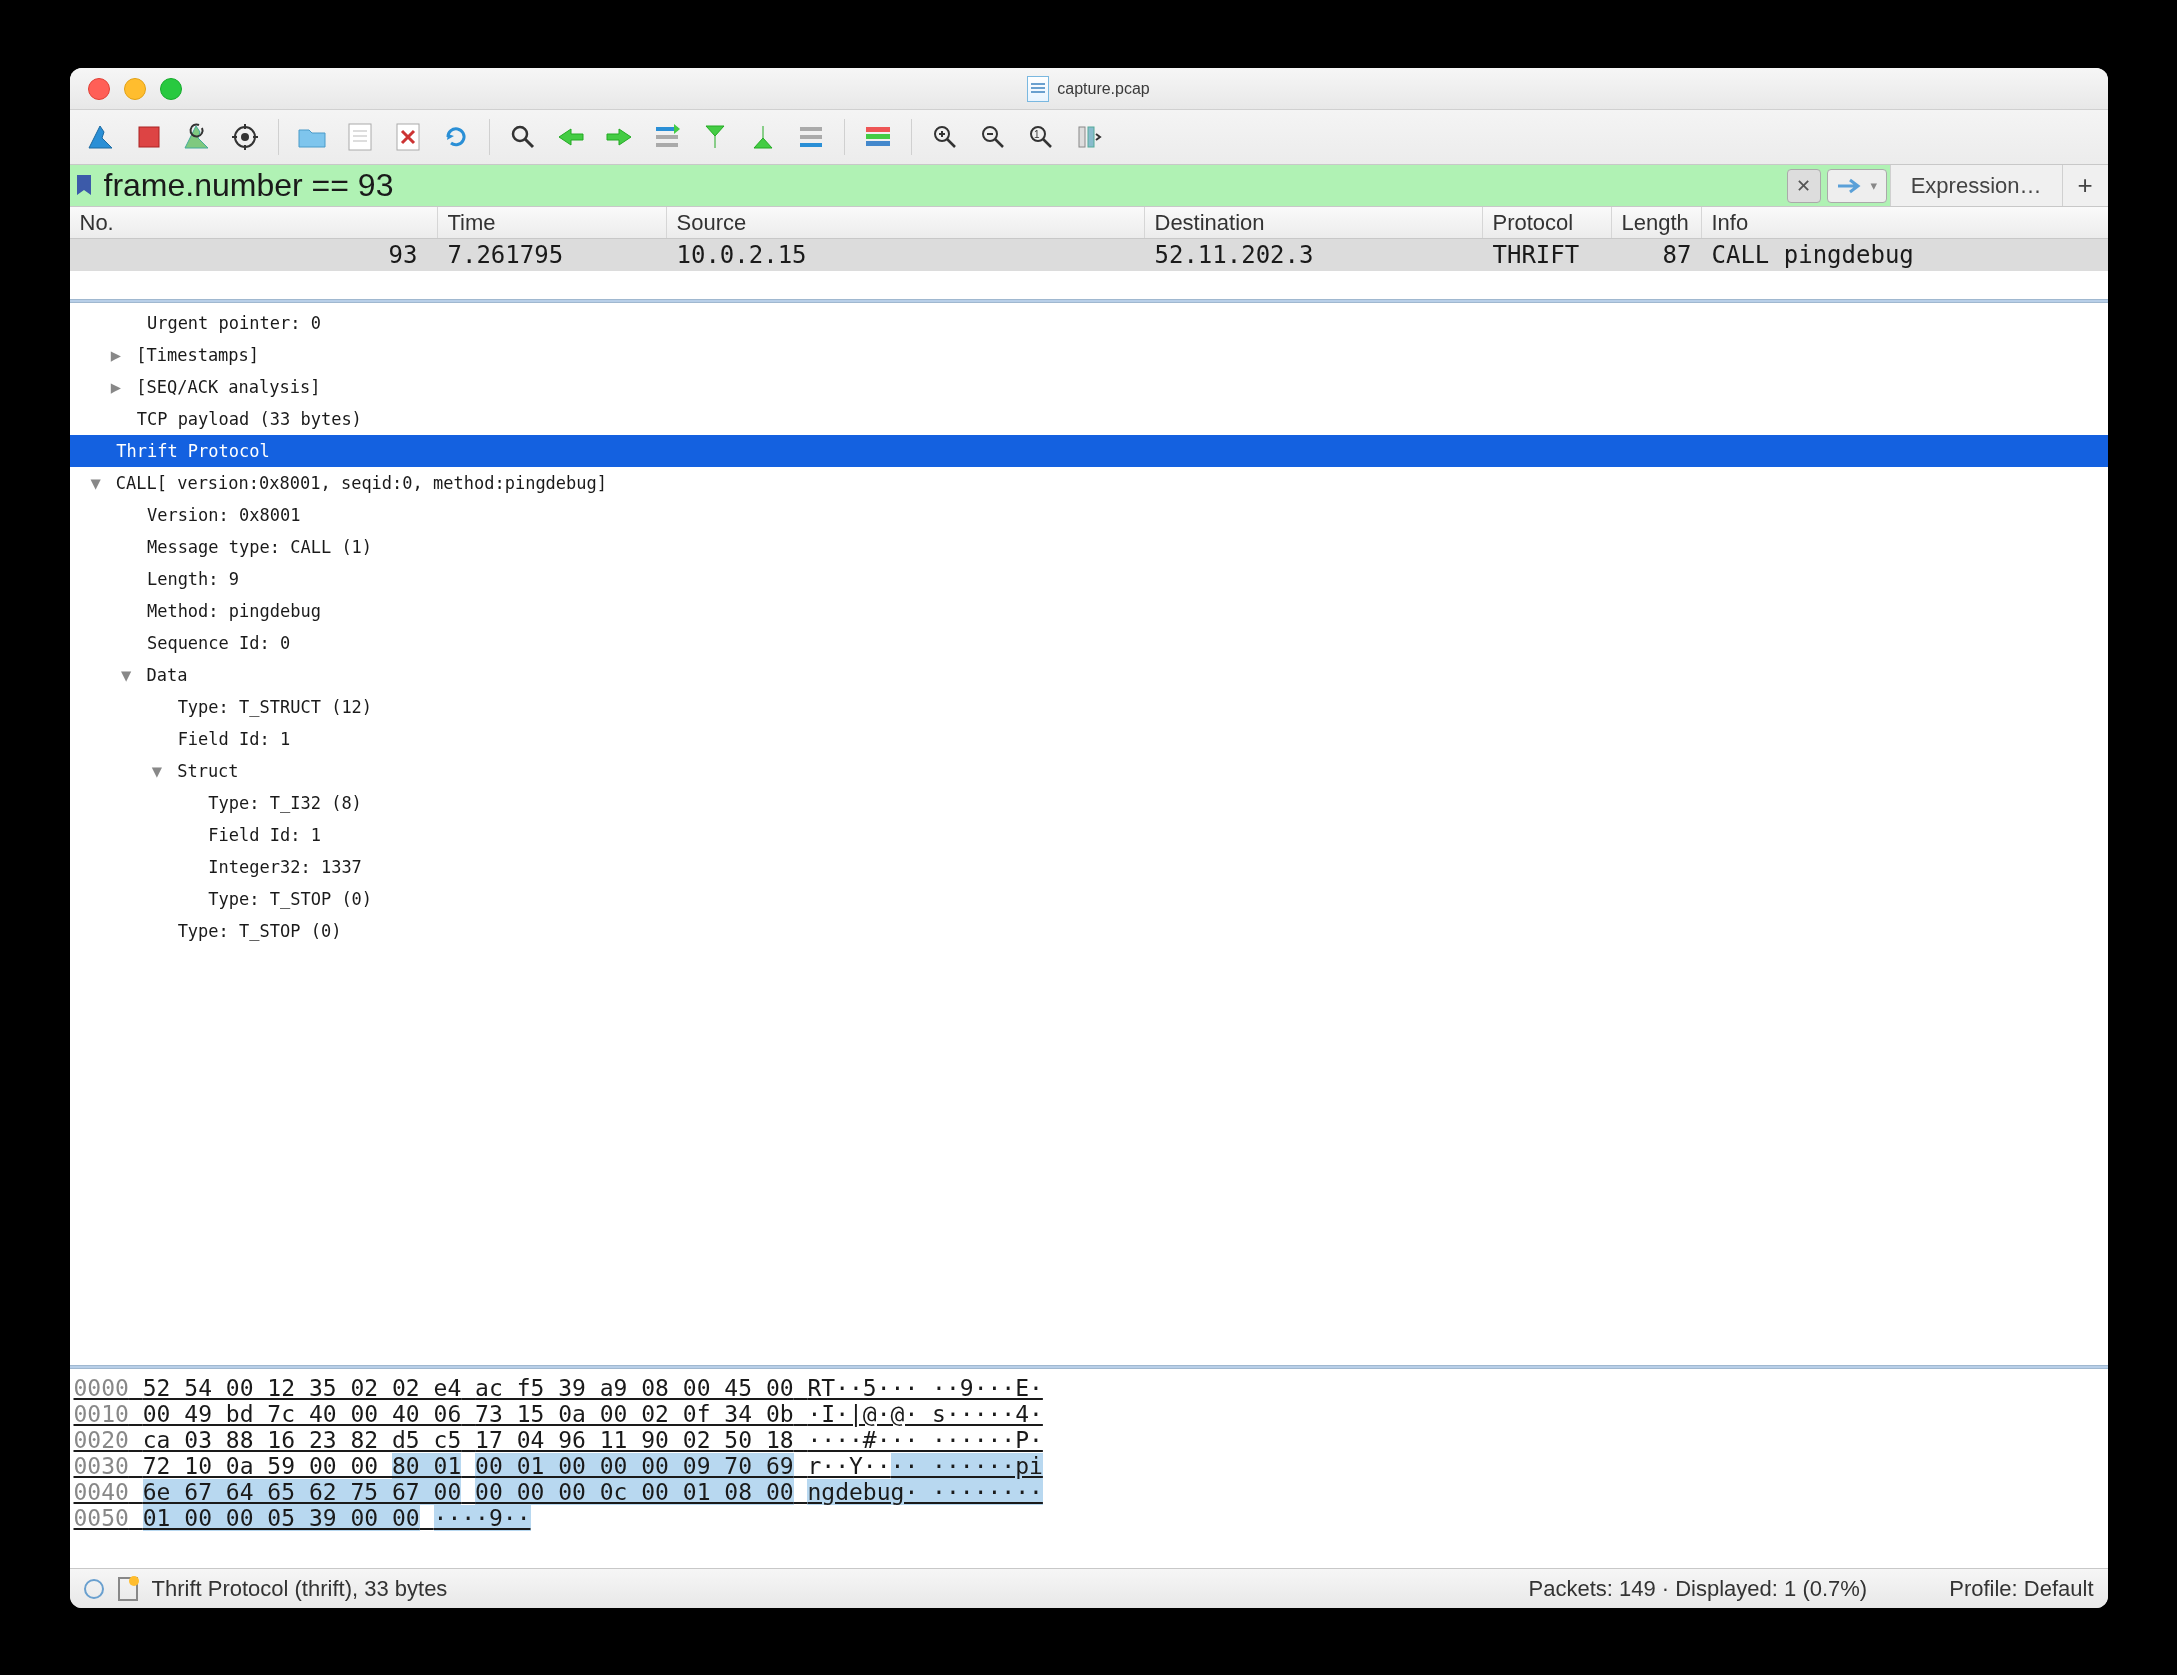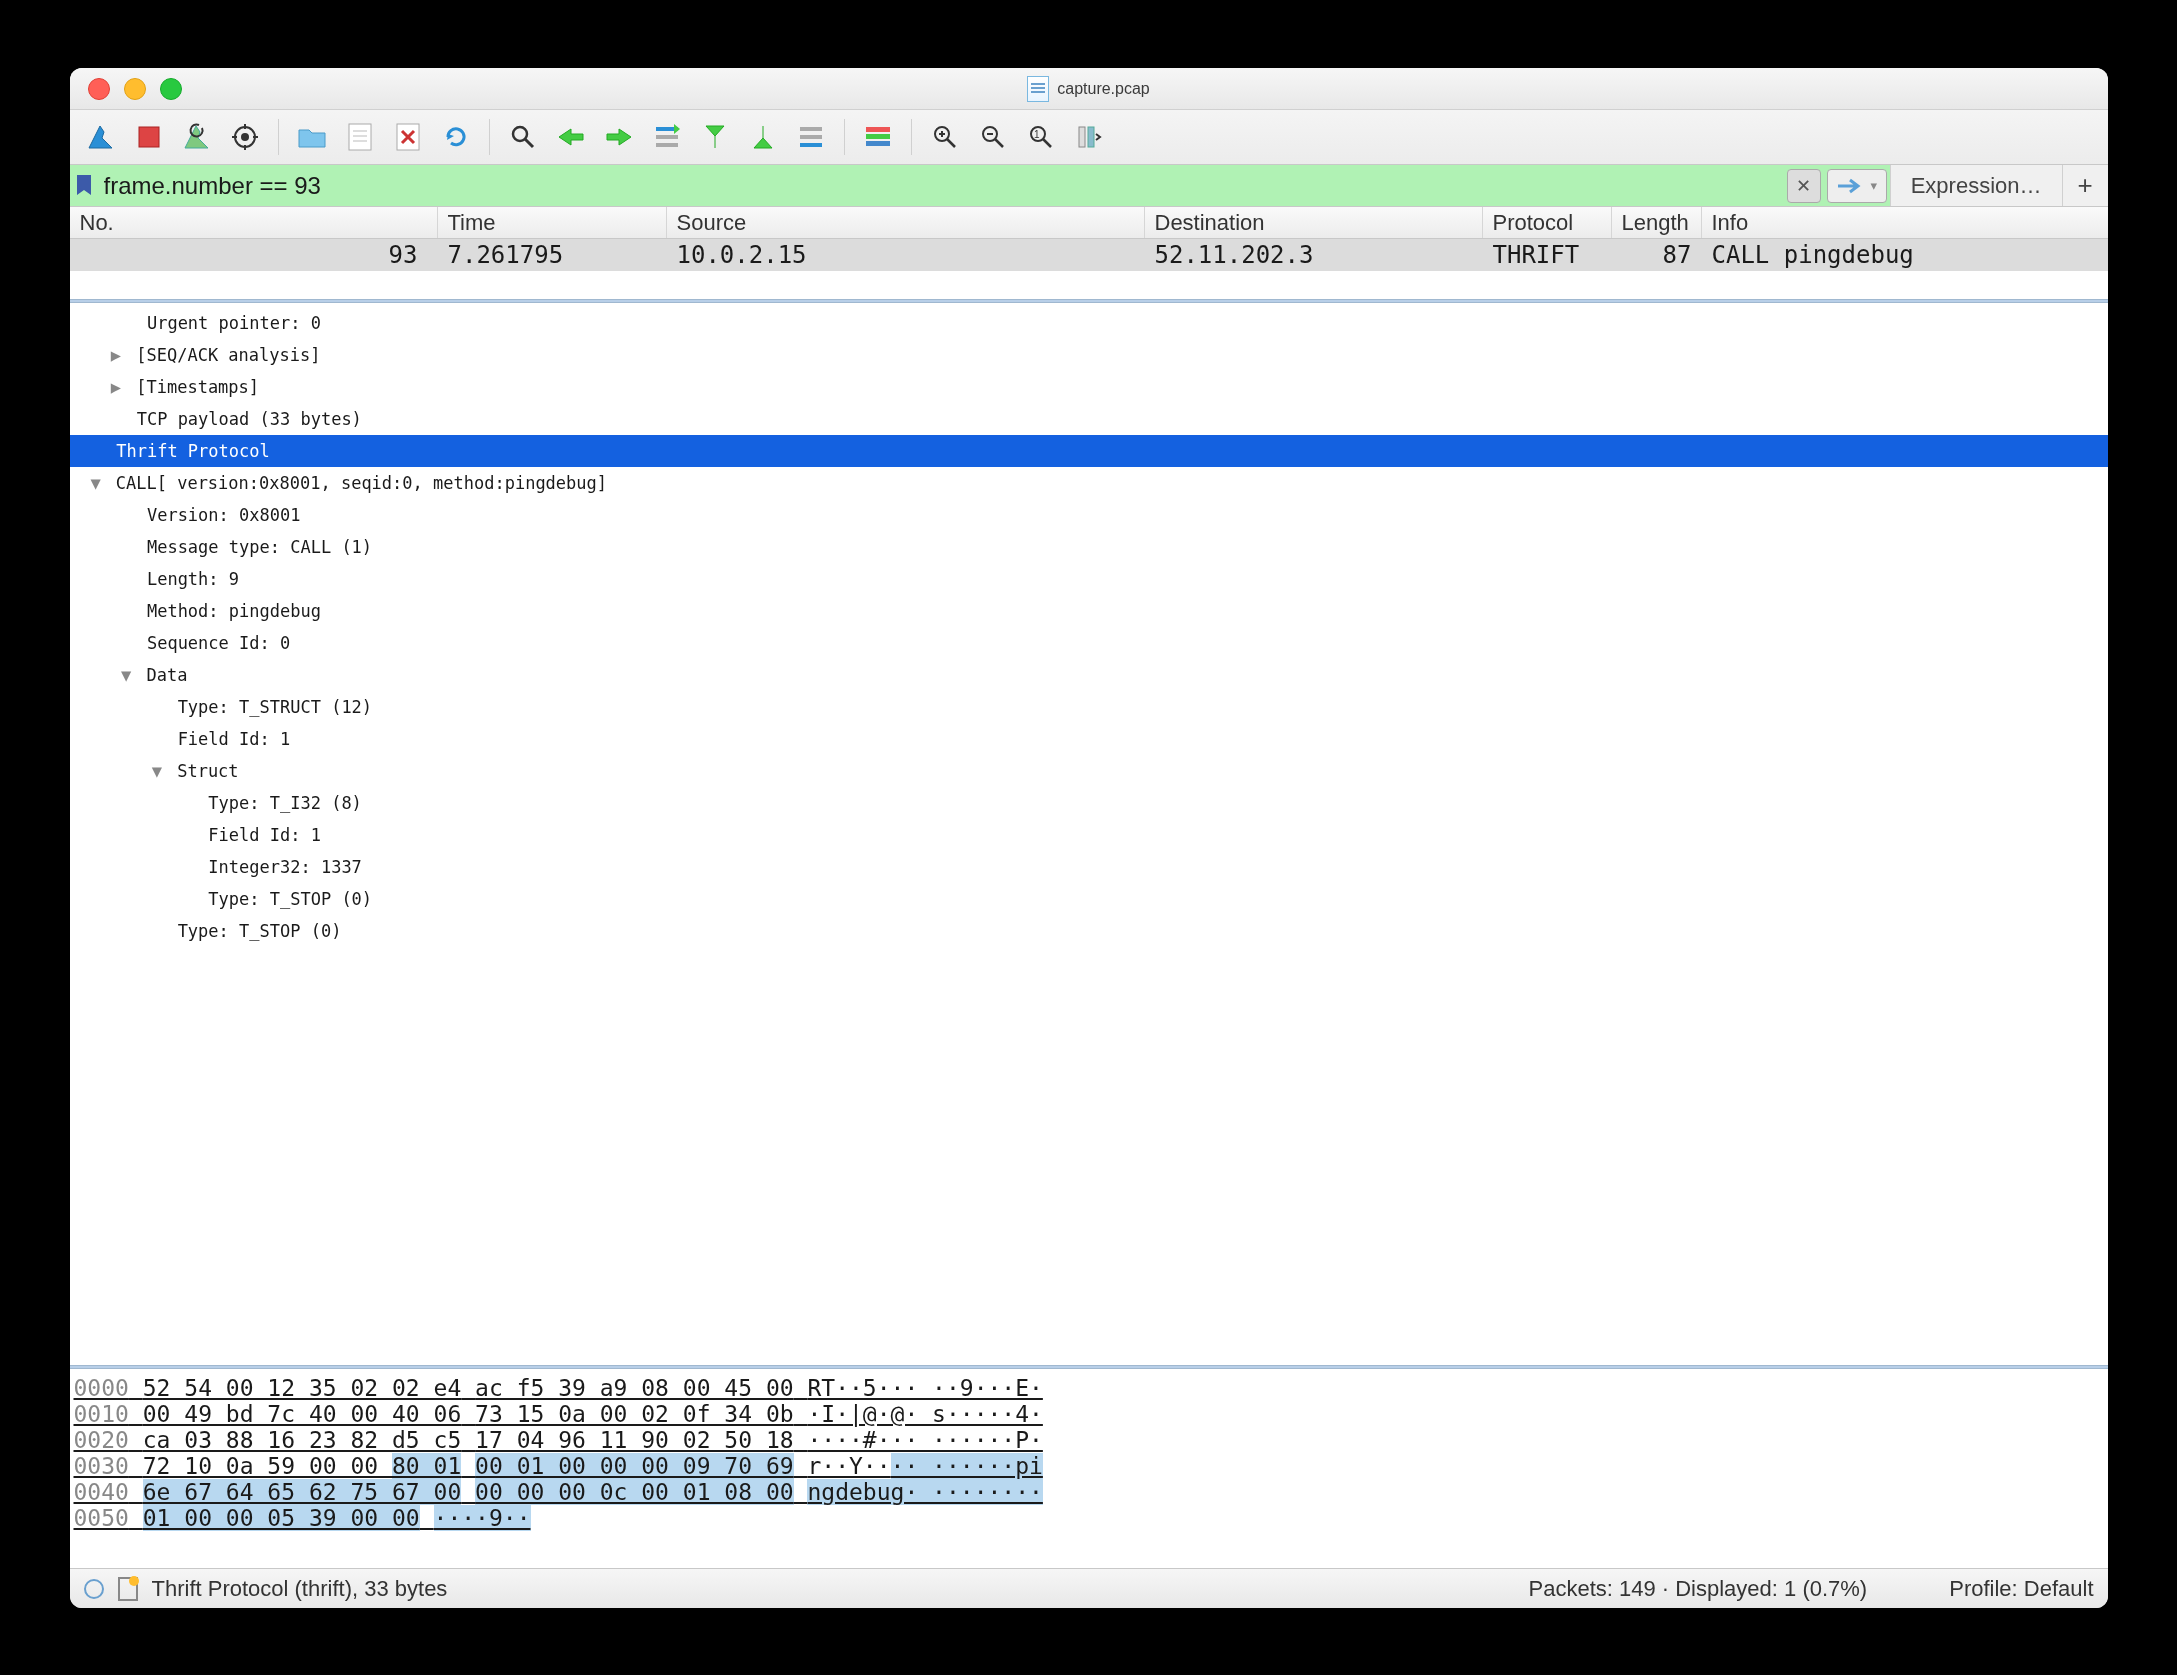--- a/index.html
+++ b/index.html
@@ -52,21 +52,21 @@
 .sep { width: 1px; height: 36px; background: #d0d0d0; margin: 0 6px; }
 .filterbar {
   height: 42px;
   display: flex;
   align-items: stretch;
   border-bottom: 1px solid #c8c8c8;
   background: #f0f0f0;
 }
 .filter-input-wrap{flex:1;display:flex;align-items:center;background:#b0f2b4;border:none;position:relative;}
 .filter-icon{width:28px;display:flex;align-items:center;justify-content:center;color:#3c5aa9;font-size:18px;}
-.filter-input{flex:1;background:transparent;border:none;outline:none;font-size:24px;color:#1a1a1a;padding:4px 6px;}
+.filter-input{flex:1;background:transparent;border:none;outline:none;font-size:32px;color:#1a1a1a;padding:4px 6px;}
 .filter-clear{width:34px;height:34px;background:#ddd;border:1px solid #aaa;border-radius:4px;display:flex;align-items:center;justify-content:center;margin:3px;cursor:pointer;font-size:18px;color:#555;}
 .filter-arrow{width:60px;height:34px;background:#eee;border:1px solid #aaa;border-radius:4px;margin:3px;display:flex;align-items:center;justify-content:center;cursor:pointer;}
 .expr-btn{padding:0 20px;display:flex;align-items:center;font-size:22px;color:#444;cursor:pointer;border-left:1px solid #d0d0d0;}
 .plus-btn{width:46px;display:flex;align-items:center;justify-content:center;font-size:26px;color:#444;cursor:pointer;border-left:1px solid #d0d0d0;}
 .pkt-header{height:32px;background:linear-gradient(#fafafa,#ececec);border-bottom:1px solid #c8c8c8;display:flex;font-size:22px;color:#333;}
 .col{padding:3px 10px;border-right:1px solid #d6d6d6;}
 .col.no{width:368px;}
 .col.time{width:229px;}
 .col.src{width:478px;}
 .col.dst{width:338px;}
@@ -293,22 +293,22 @@
       <div class="cell proto">THRIFT</div>
       <div class="cell len">87</div>
       <div class="cell info">CALL pingdebug</div>
     </div>
   </div>
 
   <div class="divider"></div>
 
   <div class="details">
     <div class="tree-row">      <span>Urgent pointer: 0</span></div>
+    <div class="tree-row">  <span class="disclosure">▶</span> <span>[Timestamps]</span></div>
     <div class="tree-row">  <span class="disclosure">▶</span> <span>[SEQ/ACK analysis]</span></div>
-    <div class="tree-row">  <span class="disclosure">▶</span> <span>[Timestamps]</span></div>
     <div class="tree-row">     <span>TCP payload (33 bytes)</span></div>
     <div class="tree-row sel">   <span>Thrift Protocol</span></div>
     <div class="tree-row"><span class="disclosure">▼</span> <span>CALL[ version:0x8001, seqid:0, method:pingdebug]</span></div>
     <div class="tree-row">      <span>Version: 0x8001</span></div>
     <div class="tree-row">      <span>Message type: CALL (1)</span></div>
     <div class="tree-row">      <span>Length: 9</span></div>
     <div class="tree-row">      <span>Method: pingdebug</span></div>
     <div class="tree-row">      <span>Sequence Id: 0</span></div>
     <div class="tree-row">   <span class="disclosure">▼</span> <span>Data</span></div>
     <div class="tree-row">         <span>Type: T_STRUCT (12)</span></div>

